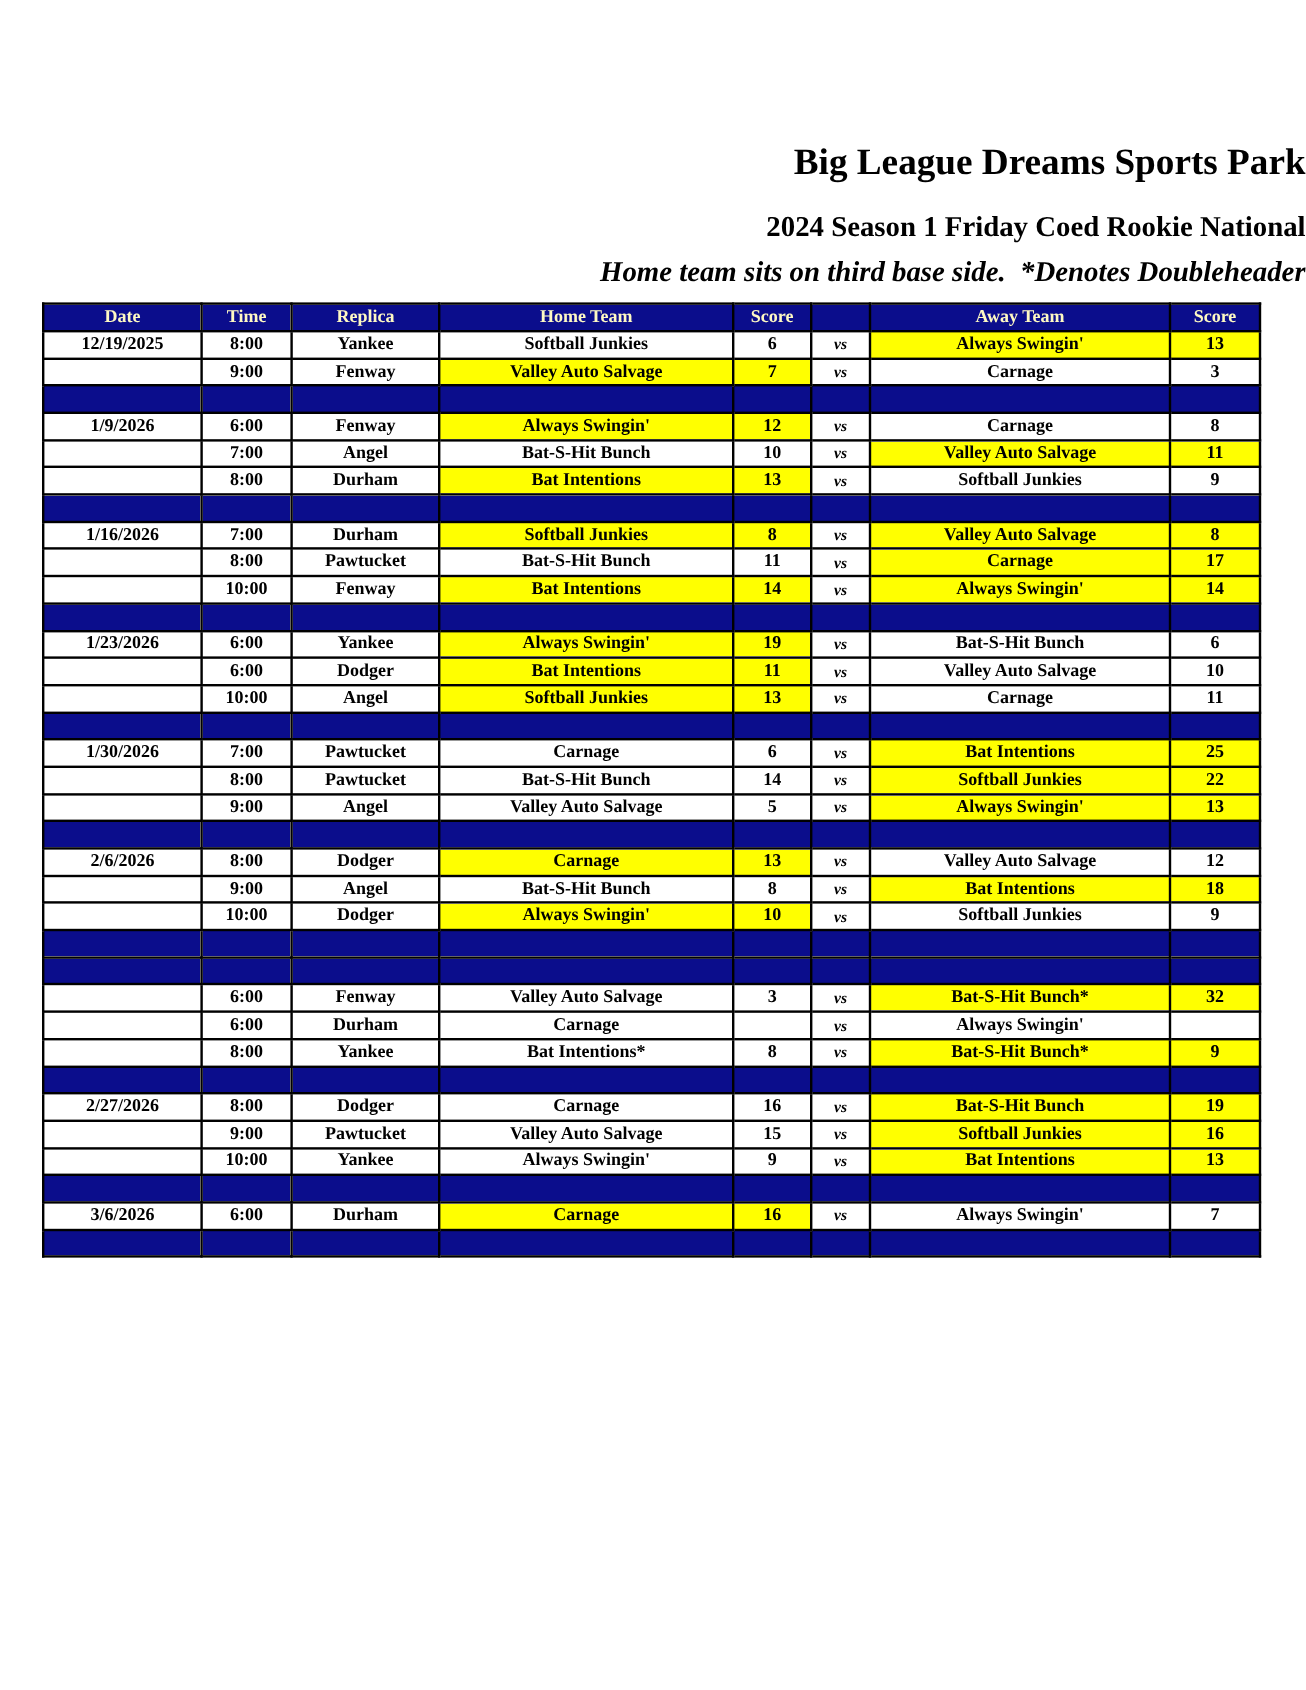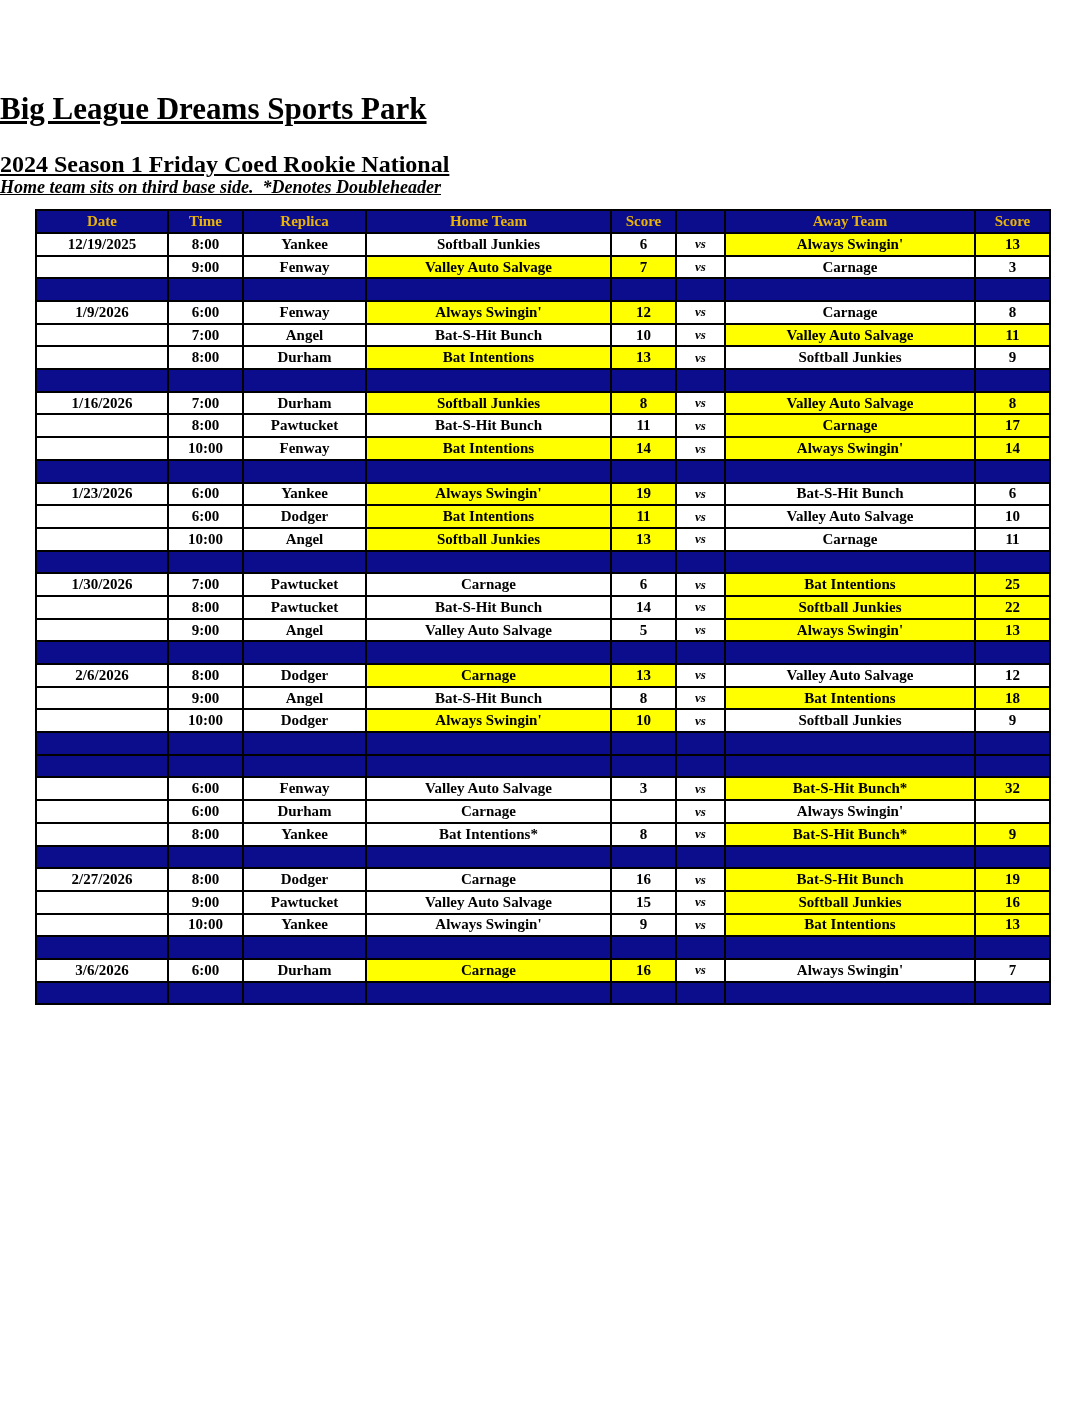--- a/index.html
+++ b/index.html
@@ -3,44 +3,44 @@
 <meta charset="utf-8">
 <style>
   * { box-sizing: border-box; margin: 0; padding: 0; }
   html, body { background: #ffffff; }
   body {
     width: 1088px; height: 1408px;
     font-family: "Liberation Serif", "DejaVu Serif", serif;
     color: #000;
     position: relative;
   }
-  .titles { text-align: left; padding-top: 92px; text-decoration: underline; }
+  .titles { text-align: right; padding-top: 118px; }
   .title   { font-size: 31px; font-weight: bold; line-height: 1.1; }
   .subtitle{ font-size: 24px; font-weight: bold; margin-top: 26px; line-height: 1.05; }
-  .note    { font-size: 18px; font-weight: bold; font-style: italic; white-space: pre; }
+  .note    { font-size: 24px; font-weight: bold; font-style: italic; margin-top: 11px; white-space: pre; }
 
   table.schedule {
     border-collapse: collapse;
     table-layout: fixed;
     width: 1014px;
     margin: 11px 0 0 35px;
   }
   .schedule th, .schedule td {
     border: 2px solid #000;
     height: 22.7px;
     text-align: center;
     vertical-align: middle;
     font-weight: bold;
     font-size: 15px;
     padding: 0 2px;
     overflow: hidden;
     white-space: nowrap;
     background: #ffffff;
   }
-  .schedule thead th { background: var(--navy); color: #eab308; font-size: 15px; }
+  .schedule thead th { background: var(--navy); color: #fef9c3; font-size: 15px; }
   .schedule tr.sep td { background: var(--navy); }
   .schedule td.hl { background: var(--yellow); }
   .schedule td.vs-cell { font-style: italic; font-size: 13px; }
 </style>
 </head>
 <body style="--navy: #0b0d8c; --yellow: #ffff00;">
 
 <div class="titles">
   <div class="title">Big League Dreams Sports Park</div>
   <div class="subtitle">2024 Season 1 Friday Coed Rookie National</div>

